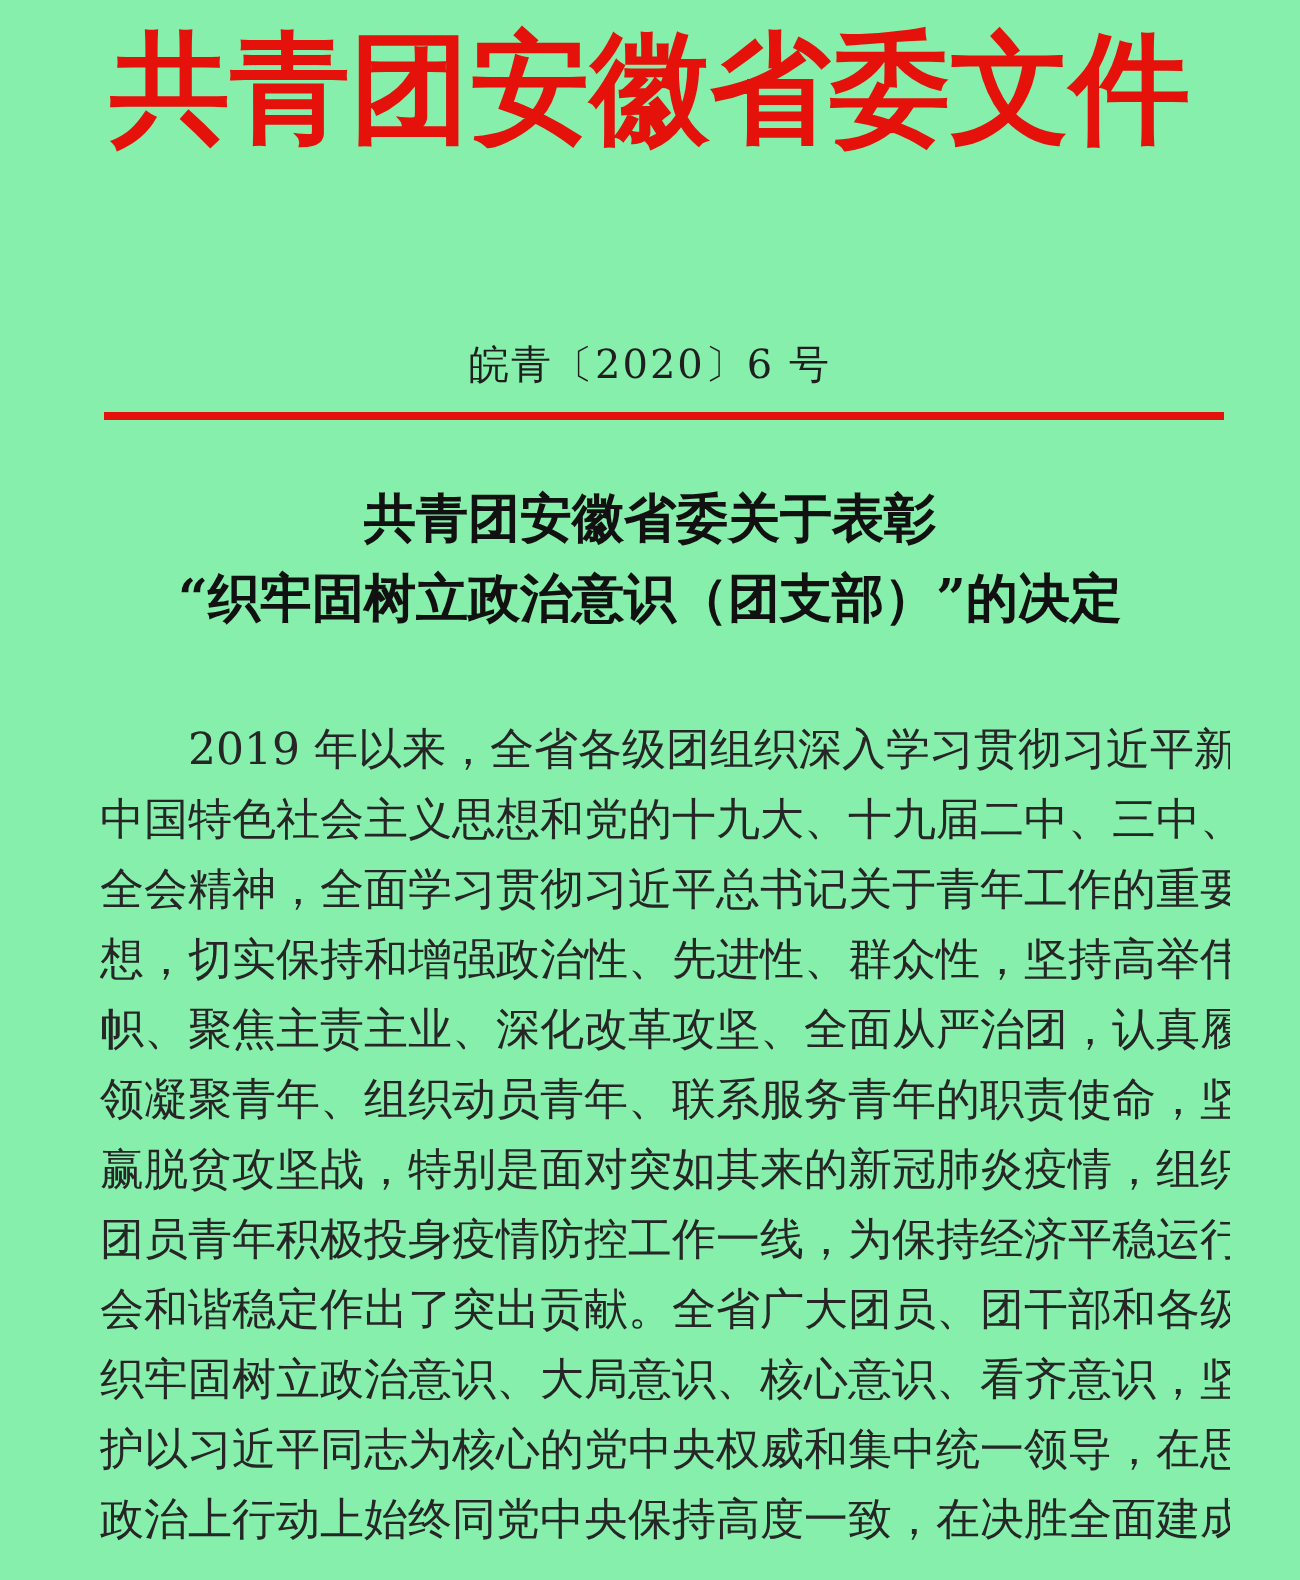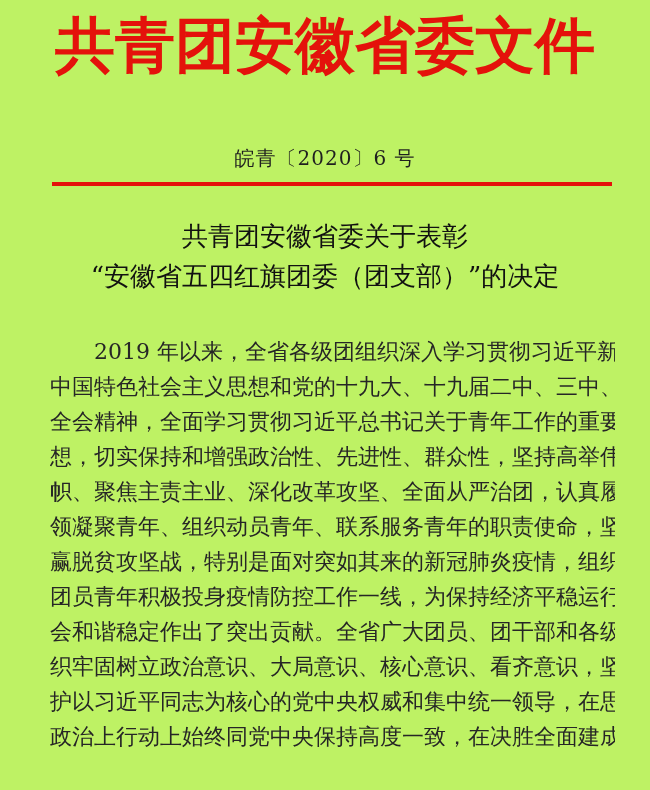--- a/index.html
+++ b/index.html
@@ -5,53 +5,53 @@
   :root{
     --red:#e4120b;
     --ink:#262626;
   }
   *{margin:0;padding:0;box-sizing:border-box;}
   html,body{background:#ffffff;}
   .page{
     position:relative;
     width:650px;
     height:790px;
-    background:#bef264;
+    background:#86efac;
     overflow:hidden;
     font-family:"DejaVu Serif","Liberation Serif",serif;
     color:var(--ink,#262626);
   }
   .masthead{
     margin-top:8px;
     padding:0 55px;
     font-size:60px;
     line-height:74px;
     font-weight:bold;
     color:var(--red,#e4120b);
     text-align:justify;
     text-align-last:justify;
     white-space:nowrap;
     letter-spacing:0;
   }
   .doc-number{
-    margin-top:64px;
+    margin-top:88px;
     font-size:20px;
     line-height:24px;
     text-align:center;
     color:#1f1f1f;
     letter-spacing:1px;
   }
   .red-line{
     margin:12px 38px 0 52px;
     height:4px;
     background:var(--red,#e4120b);
   }
   .doc-title{
     margin-top:30px;
-    font-weight:normal;
+    font-weight:bold;
     font-size:26px;
     line-height:40px;
     text-align:center;
     color:#111111;
   }
   .doc-title .t-line{white-space:nowrap;}
   .body-text{
     margin-top:38px;
     padding:0 35px 0 50px;
     font-size:22px;
@@ -74,21 +74,21 @@
 <div class="page">
 
   <div class="masthead">共青团安徽省委文件</div>
 
   <div class="doc-number">皖青〔2020〕6 号</div>
 
   <div class="red-line"></div>
 
   <div class="doc-title">
     <div class="t-line">共青团安徽省委关于表彰</div>
-    <div class="t-line">“安徽省五四红旗团委（团支部）”的决定</div>
+    <div class="t-line">“织牢固树立政治意识（团支部）”的决定</div>
   </div>
 
   <div class="body-text">
     <div class="b-line indent">2019 年以来，全省各级团组织深入学习贯彻习近平新时代</div>
     <div class="b-line">中国特色社会主义思想和党的十九大、十九届二中、三中、四中</div>
     <div class="b-line">全会精神，全面学习贯彻习近平总书记关于青年工作的重要思</div>
     <div class="b-line">想，切实保持和增强政治性、先进性、群众性，坚持高举伟大旗</div>
     <div class="b-line">帜、聚焦主责主业、深化改革攻坚、全面从严治团，认真履行引</div>
     <div class="b-line">领凝聚青年、组织动员青年、联系服务青年的职责使命，坚决打</div>
     <div class="b-line">赢脱贫攻坚战，特别是面对突如其来的新冠肺炎疫情，组织广大</div>

